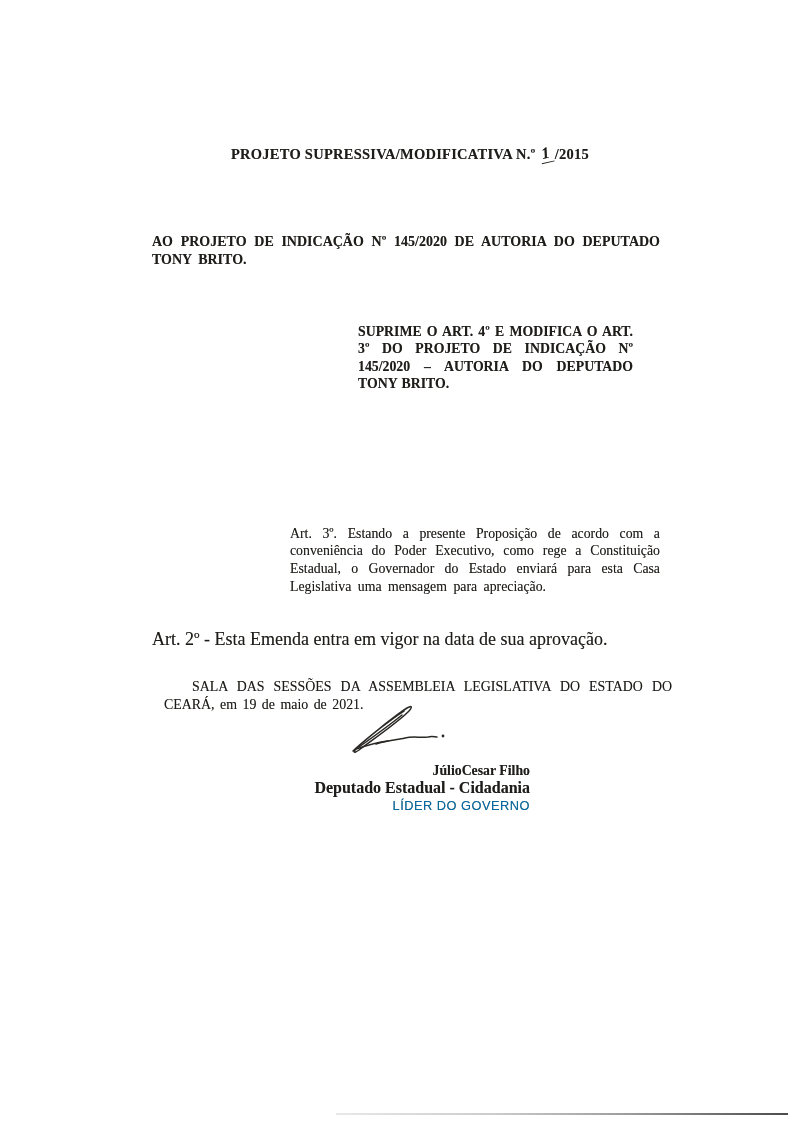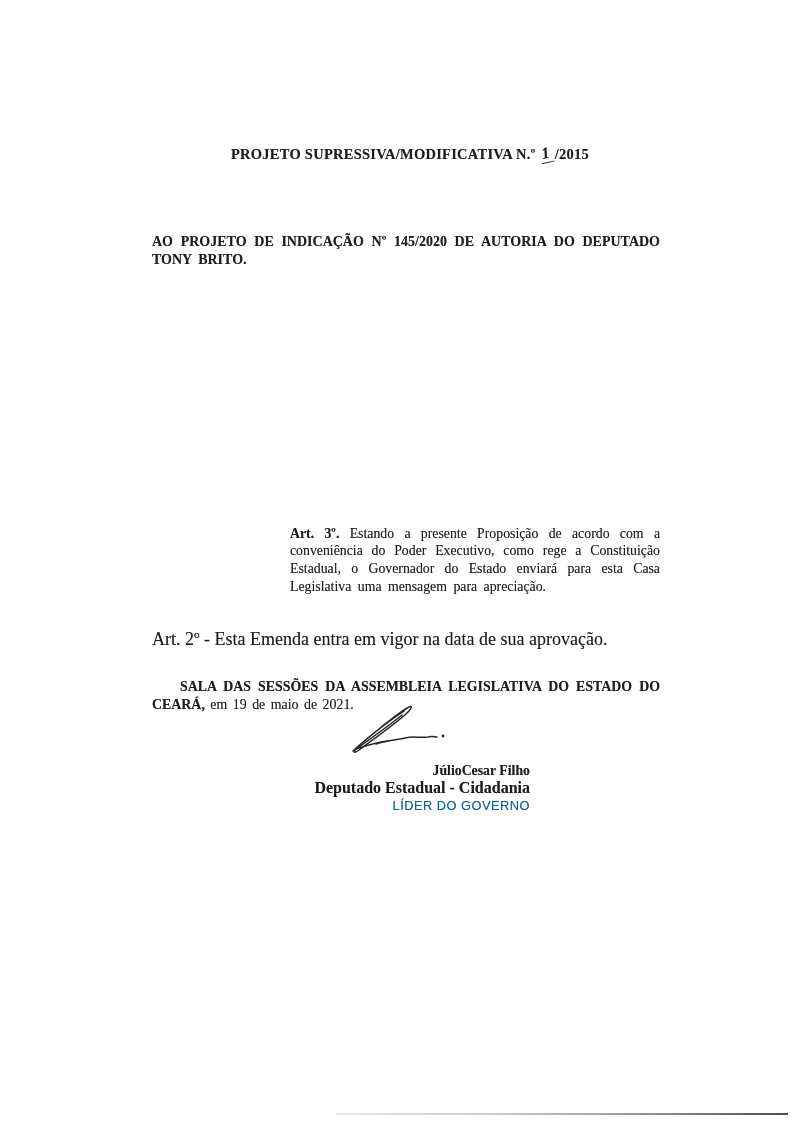--- a/index.html
+++ b/index.html
@@ -81,29 +81,29 @@
   }
   .p-art2 {
     top: 612px;
     left: 152px;
     width: 508px;
     font-size: 18px;
     line-height: 18px;
   }
   .p-closing {
     top: 664px;
-    left: 152px;
+    left: 164px;
     width: 508px;
     font-size: 13.9px;
     line-height: 18px;
     text-align: justify;
     text-indent: 28px;
     word-spacing: 2px;
   }
-  .bold { font-weight: bold; }
+  .bold { font-weight: normal; }
   .signature-wrap {
     top: 704px;
     left: 346px;
     width: 108px;
     height: 52px;
   }
   .name-block {
     top: 762px;
     left: 270px;
     width: 260px;
@@ -135,20 +135,21 @@
 <body>
 
 <div class="page">
 
   <div class="abs doc-title">
     <span>PROJETO SUPRESSIVA/MODIFICATIVA N.º </span><span class="hand-number">1</span><span>/2015</span>
   </div>
 
   <p class="abs p-addressee">AO PROJETO DE INDICAÇÃO Nº 145/2020 DE AUTORIA DO DEPUTADO TONY BRITO.</p>
 
+  <p class="abs p-summary">SUPRIME O ART. 4º E MODIFICA O ART. 3º DO PROJETO DE INDICAÇÃO Nº 145/2020 – AUTORIA DO DEPUTADO TONY BRITO.</p>
 
 
   <p class="abs p-art3">
     <span class="bold">Art. 3º.</span><span> Estando a presente Proposição de acordo com a conveniência do Poder Executivo, como rege a Constituição Estadual, o Governador do Estado enviará para esta Casa Legislativa uma mensagem para apreciação.</span>
   </p>
 
   <p class="abs p-art2">Art. 2º - Esta Emenda entra em vigor na data de sua aprovação.</p>
 
   <p class="abs p-closing">
     <span class="bold">SALA DAS SESSÕES DA ASSEMBLEIA LEGISLATIVA DO ESTADO DO CEARÁ,</span><span> em 19 de maio de 2021.</span>

